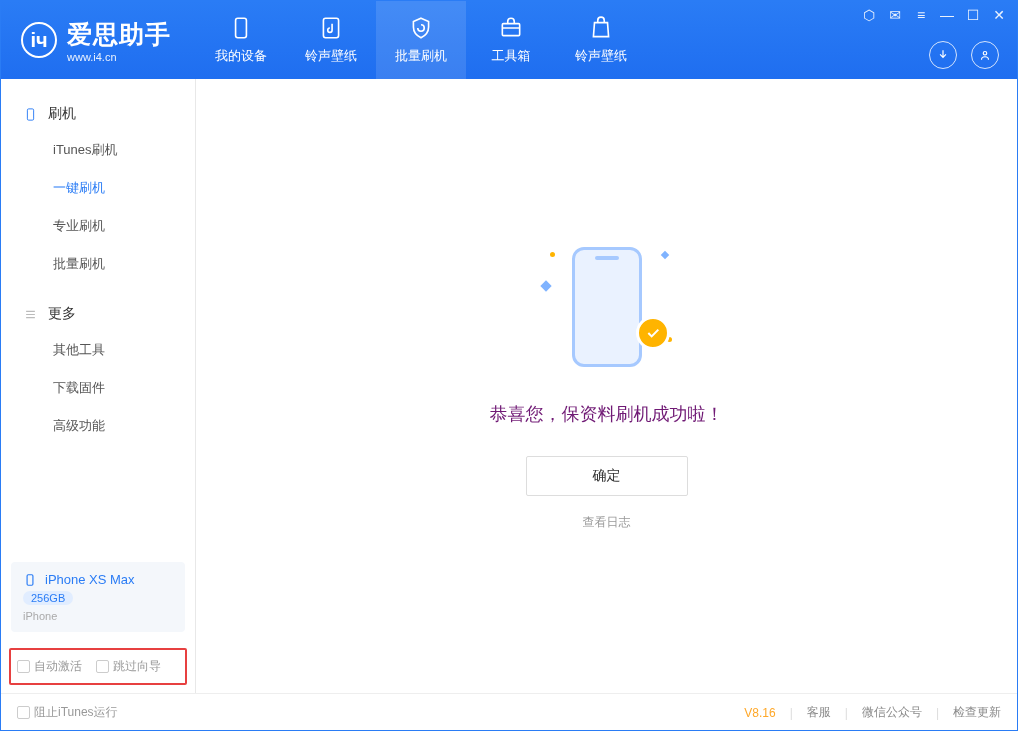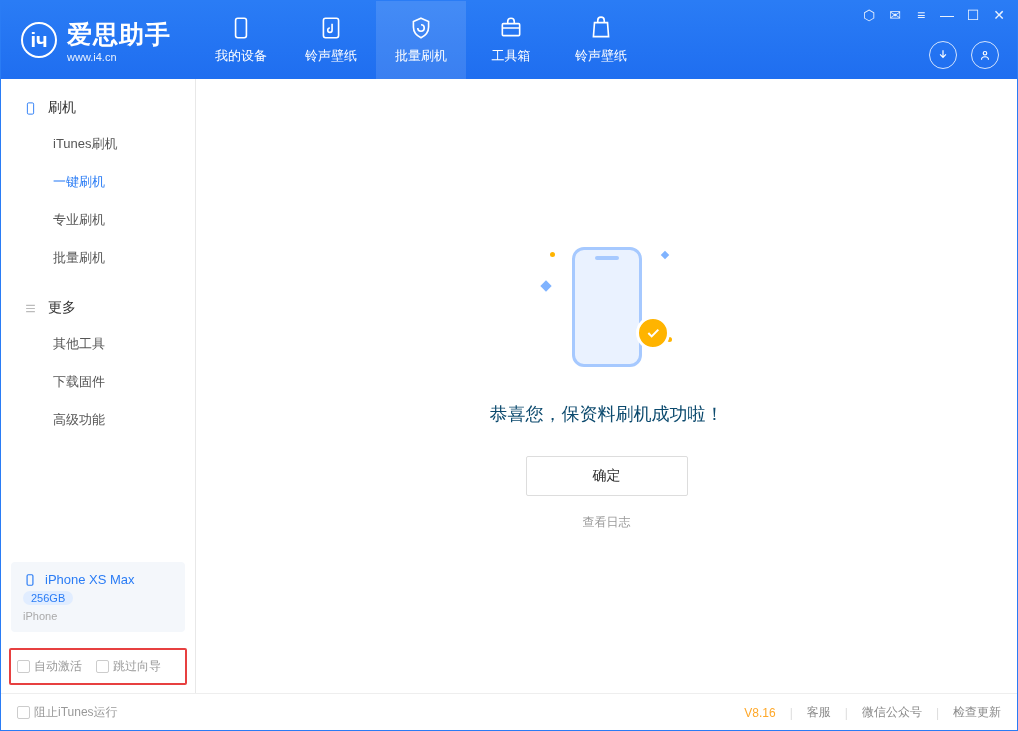--- a/index.html
+++ b/index.html
@@ -20,21 +20,21 @@
 
 .titlebar { position: absolute; top: 6px; right: 10px; display: flex; gap: 10px; align-items: center; }
 .titlebar span { width: 16px; height: 16px; display: flex; align-items: center; justify-content: center; cursor: pointer; opacity: 0.9; font-size: 14px; }
 
 .hdr-right { position: absolute; right: 18px; bottom: 10px; display: flex; gap: 14px; }
 .hdr-circ { width: 28px; height: 28px; border: 1.5px solid rgba(255,255,255,0.8); border-radius: 50%; display: flex; align-items: center; justify-content: center; cursor: pointer; }
 
 
 .body { display: flex; height: 614px; }
 .sidebar { width: 195px; border-right: 1px solid #e8e8e8; display: flex; flex-direction: column; }
-.nav { flex: 1; padding-top: 12px; overflow: auto; }
+.nav { flex: 1; padding-top: 18px; overflow: auto; }
 .nav-head { display: flex; align-items: center; gap: 10px; padding: 8px 22px; font-size: 14px; color: #333; font-weight: 500; }
 .nav-head svg { width: 15px; height: 15px; }
 .nav-item { padding: 10px 22px 10px 52px; font-size: 13px; color: #555; cursor: pointer; }
 .nav-item.active { color: #2a7cf5; }
 
 .dev-block { margin: 0 10px 10px; }
 .dev-card { background: #f4f7fb; border-radius: 4px; padding: 10px 12px; margin-bottom: 8px; display: flex; align-items: center; gap: 8px; font-size: 13px; color: #333; }
 .dev-card2 { background: #f4f7fb; border-radius: 4px; padding: 10px 12px; }
 .dev-name { font-size: 13px; color: #2a7cf5; font-weight: 500; display: flex; align-items: center; gap: 8px; }
 .dev-cap { display: inline-block; background: #e1edff; color: #2a7cf5; font-size: 11px; padding: 1px 8px; border-radius: 9px; margin-top: 4px; }
@@ -50,21 +50,21 @@
 .phone { position: absolute; left: 50%; top: 50%; transform: translate(-50%, -50%); width: 70px; height: 120px; border: 3px solid #a6c9ff; border-radius: 12px; background: #eaf2ff; }
 .phone::before { content: ''; position: absolute; top: 6px; left: 50%; transform: translateX(-50%); width: 24px; height: 4px; background: #a6c9ff; border-radius: 2px; }
 .check-badge { position: absolute; right: 2px; bottom: 22px; width: 34px; height: 34px; background: #ffb400; border-radius: 50%; display: flex; align-items: center; justify-content: center; border: 3px solid #fff; }
 .spark { position: absolute; width: 8px; height: 8px; background: #7fb3ff; transform: rotate(45deg); }
 .spark.s1 { left: 0; top: 40px; }
 .spark.s2 { right: 4px; top: 10px; width: 6px; height: 6px; }
 .dot { position: absolute; width: 5px; height: 5px; border-radius: 50%; background: #ffb400; }
 .dot.d1 { left: 8px; top: 10px; }
 .dot.d2 { right: 0; bottom: 30px; }
 
-.msg { font-size: 18px; color: #0c4a6e; margin-bottom: 30px; }
+.msg { font-size: 18px; color: #701a75; margin-bottom: 30px; }
 .btn-ok { border: 1px solid #ddd; background: #fff; padding: 10px 66px; font-size: 14px; color: #333; cursor: pointer; border-radius: 2px; margin-bottom: 18px; }
 .logs { font-size: 12px; color: #999; cursor: pointer; }
 
 
 .footer { height: 38px; border-top: 1px solid #eee; display: flex; align-items: center; padding: 0 16px; font-size: 12px; color: #999; }
 .footer .chk { color: #999; }
 .ft-right { margin-left: auto; display: flex; align-items: center; gap: 14px; }
 .ft-ver { color: #ffa829; }
 .ft-link { color: #8a8a8a; cursor: pointer; }
 .ft-sep { color: #ddd; }

